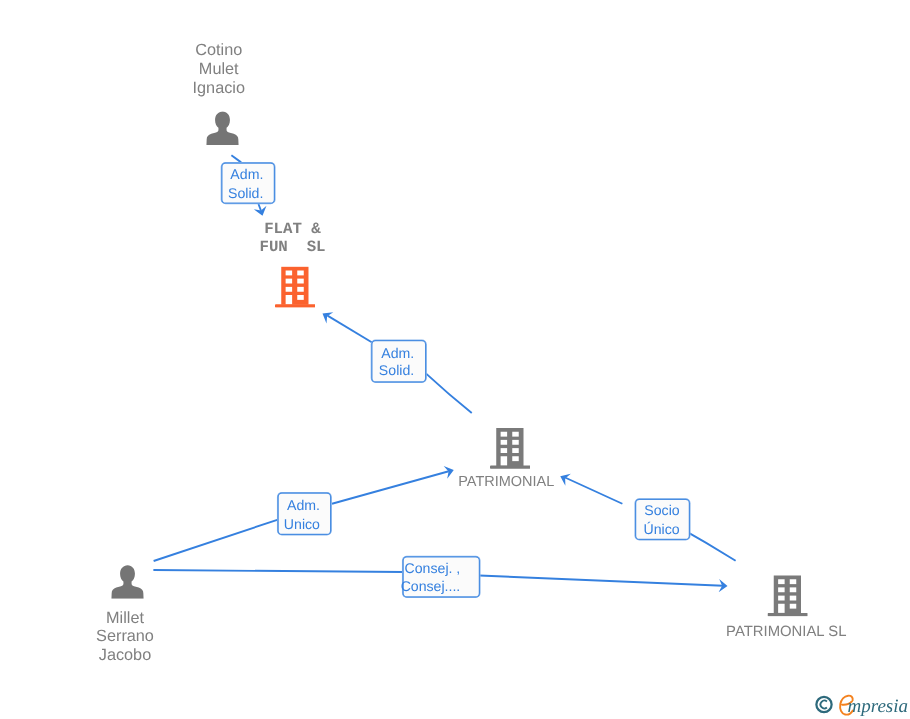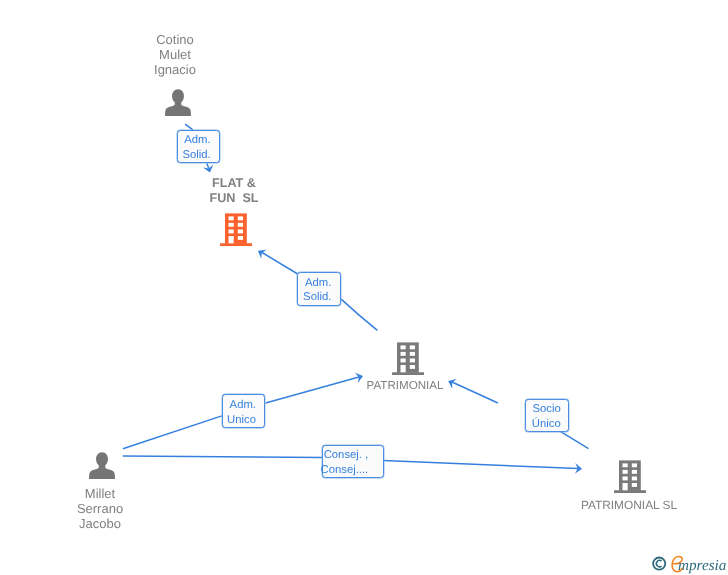--- a/index.html
+++ b/index.html
@@ -5,21 +5,21 @@
 <style>
   html,body{margin:0;padding:0;}
   *{-webkit-font-smoothing:antialiased;text-rendering:geometricPrecision;}
   body{width:728px;height:575px;background:#ffffff;overflow:hidden;
        font-family:"Liberation Sans",sans-serif;position:relative;}
   #stage{position:absolute;left:0;top:0;width:728px;height:575px;}
   svg#edges{position:absolute;left:0;top:0;width:728px;height:575px;}
   .node-icon{position:absolute;}
   .node-label{position:absolute;text-align:center;color:#808080;
               font-size:13px;line-height:14.9px;white-space:pre;}
-  .node-label.bold{font-weight:bold;}
+  .node-label.bold{font-weight:bold;font-family:Liberation Mono, monospace;}
   .relbox{position:absolute;border:1.4px solid #4a8ee2;box-shadow:0 0 0 0.45px #8ab6ec;border-radius:3.5px;
           background:#fbfbfb;color:#3580df;font-size:11.3px;line-height:14.9px;
           text-align:right;box-sizing:border-box;white-space:pre;
           display:flex;align-items:center;justify-content:center;}
   .relbox > div{margin-top:3px;}
   #watermark{position:absolute;left:652px;top:554px;}
 </style>
 </head>
 <body>
 
@@ -97,21 +97,21 @@
           <rect x="17.8" y="16.5" width="5.2" height="3.9" fill="#fff"></rect>
           <rect x="8.5" y="23" width="5.2" height="7.3" fill="#fff"></rect>
           <rect x="17.8" y="23" width="5.2" height="3.9" fill="#fff"></rect>
         </svg></div>
       <div class="node-label" style="left: 563px; top: 497px; width: 132px; font-size: 11.9px; line-height: 16px;"><div>PATRIMONIAL SL</div></div>
     </div>
   <div id="relboxes">
       <div class="relbox" style="left: 176.5px; top: 129.8px; width: 43.6px; height: 33.4px;"><div style="margin-right: 3.5px;"><div>Adm.</div><div>Solid.</div></div></div>
       <div class="relbox" style="left: 297.2px; top: 272.2px; width: 43.6px; height: 33.6px;"><div style="margin-right: 3.5px;"><div>Adm.</div><div>Solid.</div></div></div>
       <div class="relbox" style="left: 221.5px; top: 394.3px; width: 43.6px; height: 33.6px;"><div style="margin-right: 3.5px;"><div>Adm.</div><div>Unico</div></div></div>
-      <div class="relbox" style="left: 525px; top: 398.6px; width: 43.6px; height: 33.8px;"><div style="margin-right: 1px;"><div>Socio</div><div>Único</div></div></div>
+      <div class="relbox" style="left: 508px; top: 398.6px; width: 43.6px; height: 33.8px;"><div style="margin-right: 1px;"><div>Socio</div><div>Único</div></div></div>
       <div class="relbox" style="left: 322.2px; top: 444.6px; width: 61.4px; height: 33.6px;"><div style="margin-right: 17px;"><div>Consej. ,</div><div>Consej....</div></div></div>
     </div>
 
   <div id="watermark" title="© Empresia">
     <svg width="80" height="25" viewBox="0 0 80 25">
       <g>
         <circle cx="7.2" cy="9.6" r="6.1" fill="none" stroke="#2e6a7c" stroke-width="1.8"></circle>
         <path d="M9.55 7.15 A3.15 3.15 0 1 0 9.55 12.05" fill="none" stroke="#2e6a7c" stroke-width="1.5" stroke-linecap="butt"></path>
       </g>
       <g>

